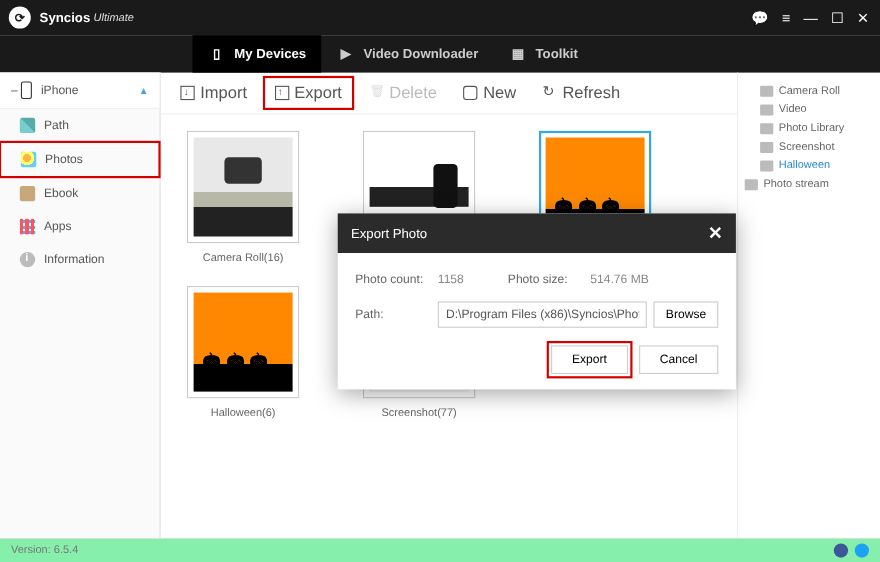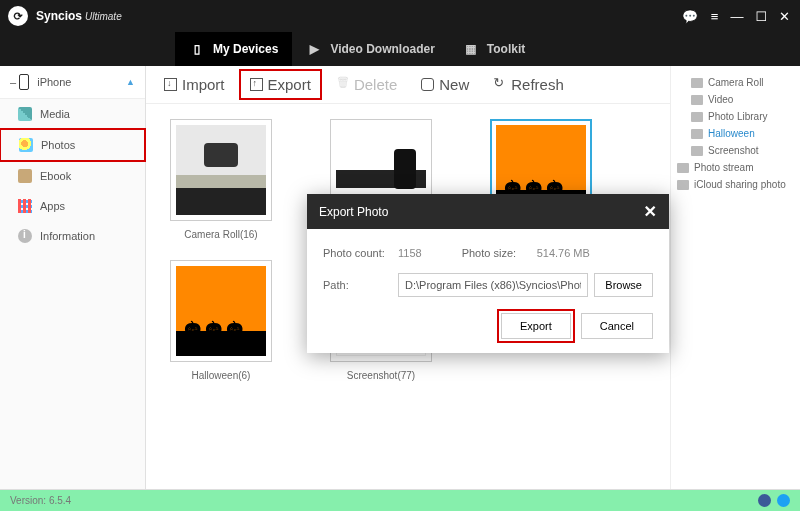--- a/index.html
+++ b/index.html
@@ -125,21 +125,21 @@
 
   <div class="sidebar">
     <div class="device-row">
       <span>–</span>&nbsp;
       <span class="phone-icon"></span>
       <span>iPhone</span>
       <span class="chev">▲</span>
     </div>
     <div class="side-item">
       <span class="sicon media"></span>
-      <span>Media</span>
+      <span>Path</span>
     </div>
     <div class="side-item highlight">
       <span class="sicon photos"></span>
       <span>Photos</span>
     </div>
     <div class="side-item">
       <span class="sicon ebook"></span>
       <span>Ebook</span>
     </div>
     <div class="side-item">
@@ -217,35 +217,31 @@
           <span>Camera Roll</span>
         </div>
       <div class="ritem">
           <span class="rfoldericon"></span>
           <span>Video</span>
         </div>
       <div class="ritem">
           <span class="rfoldericon"></span>
           <span>Photo Library</span>
         </div>
+      <div class="ritem">
+          <span class="rfoldericon"></span>
+          <span>Screenshot</span>
+        </div>
       <div class="ritem sel">
           <span class="rfoldericon"></span>
           <span>Halloween</span>
         </div>
-      <div class="ritem">
-          <span class="rfoldericon"></span>
-          <span>Screenshot</span>
-        </div>
       <div class="rtitle">
           <span class="rfoldericon"></span>
           <span>Photo stream</span>
-        </div>
-      <div class="rtitle">
-          <span class="rfoldericon"></span>
-          <span>iCloud sharing photo</span>
         </div>
     </div>
   </div>
 </div>
 
 <div class="dialog">
   <div class="dlg-title">
     <span>Export Photo</span>
     <span class="dlg-close">✕</span>
   </div>

